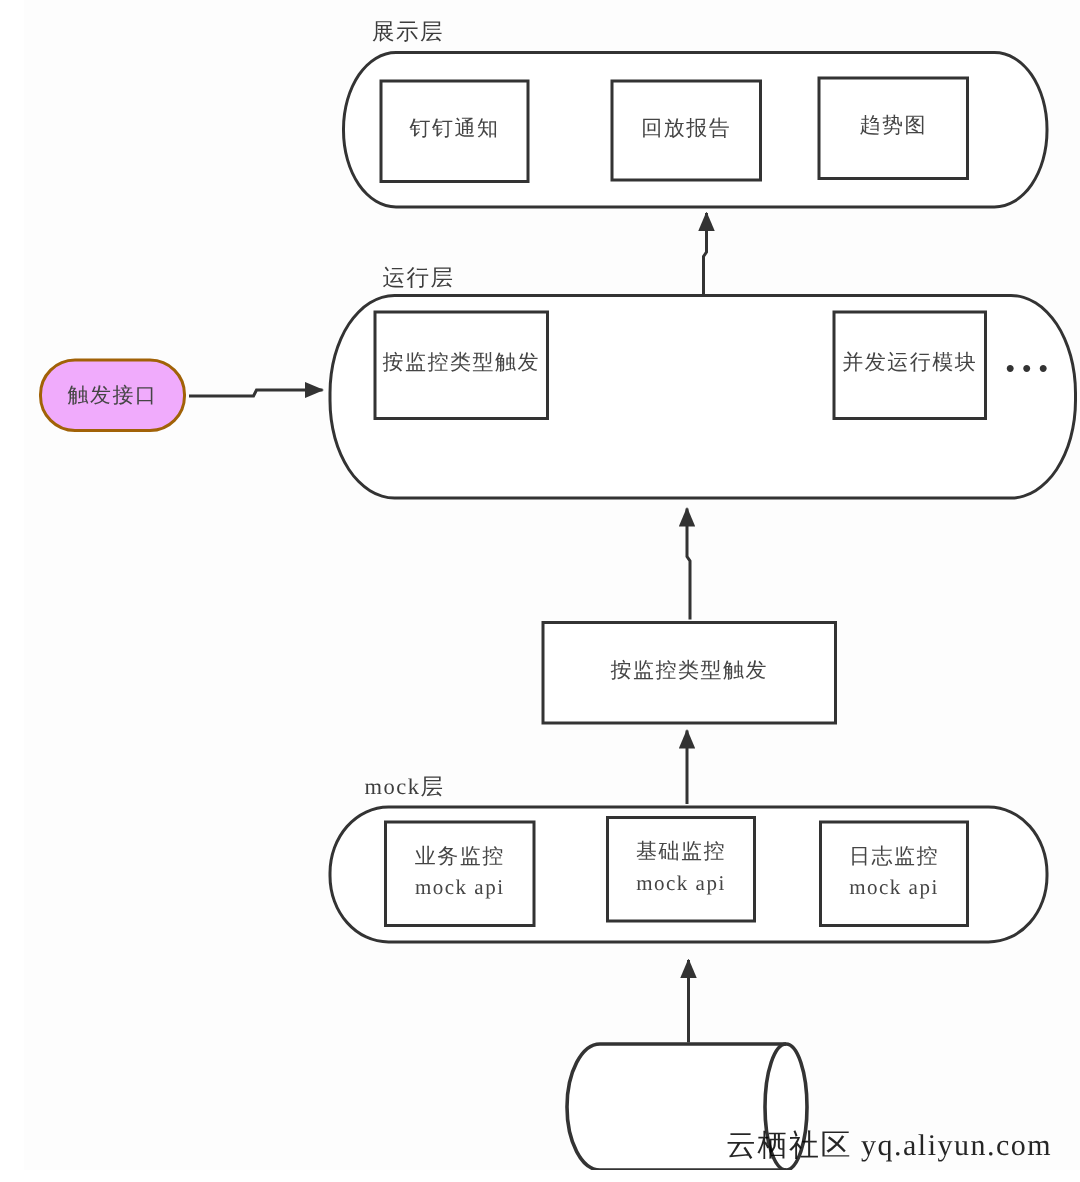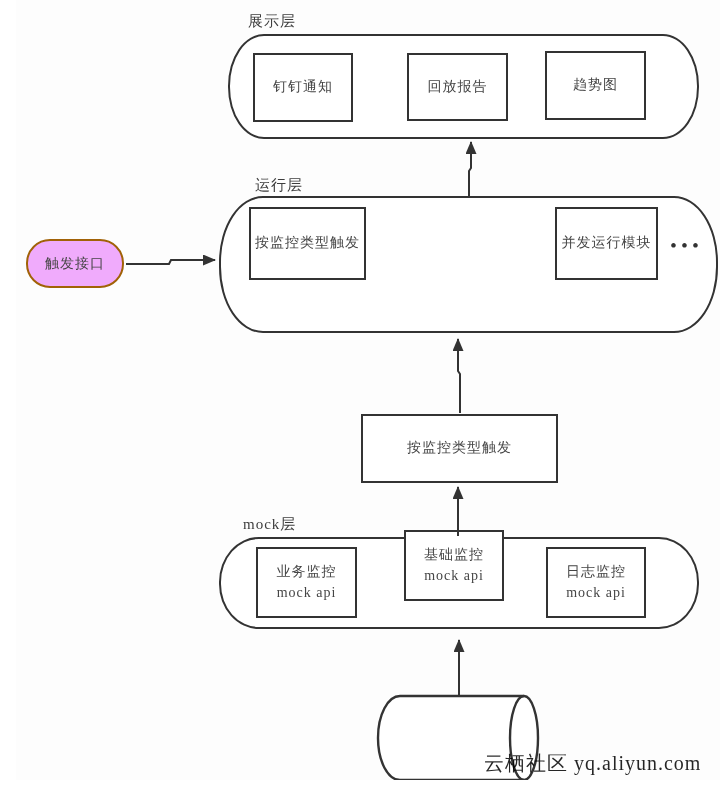--- a/index.html
+++ b/index.html
@@ -61,21 +61,21 @@
     <div class="pill" style="left:10px;top:239px;width:98px;height:49px;">触发接口</div>
 
     <div class="node-box" style="left:345px;top:414px;width:197px;height:69px;">按监控类型触发</div>
 
     <div class="layer-label" style="left:227px;top:515px;">mock层</div>
     <div class="layer-container" style="left:203px;top:537px;width:480px;height:92px;border-radius:40px/45px;"></div>
     <div class="node-box" style="left:240px;top:547px;width:101px;height:71px;">
       <span>业务监控</span>
       <span>mock api</span>
     </div>
-    <div class="node-box" style="left:388px;top:530px;width:100px;height:71px;">
+    <div class="node-box" style="left:388px;top:544px;width:100px;height:71px;">
       <span>基础监控</span>
       <span>mock api</span>
     </div>
     <div class="node-box" style="left:530px;top:547px;width:100px;height:71px;">
       <span>日志监控</span>
       <span>mock api</span>
     </div>
 
     <div class="cyl-text" style="left:380px;top:726px;width:100px;height:24px;">回放DB</div>
   </div>

